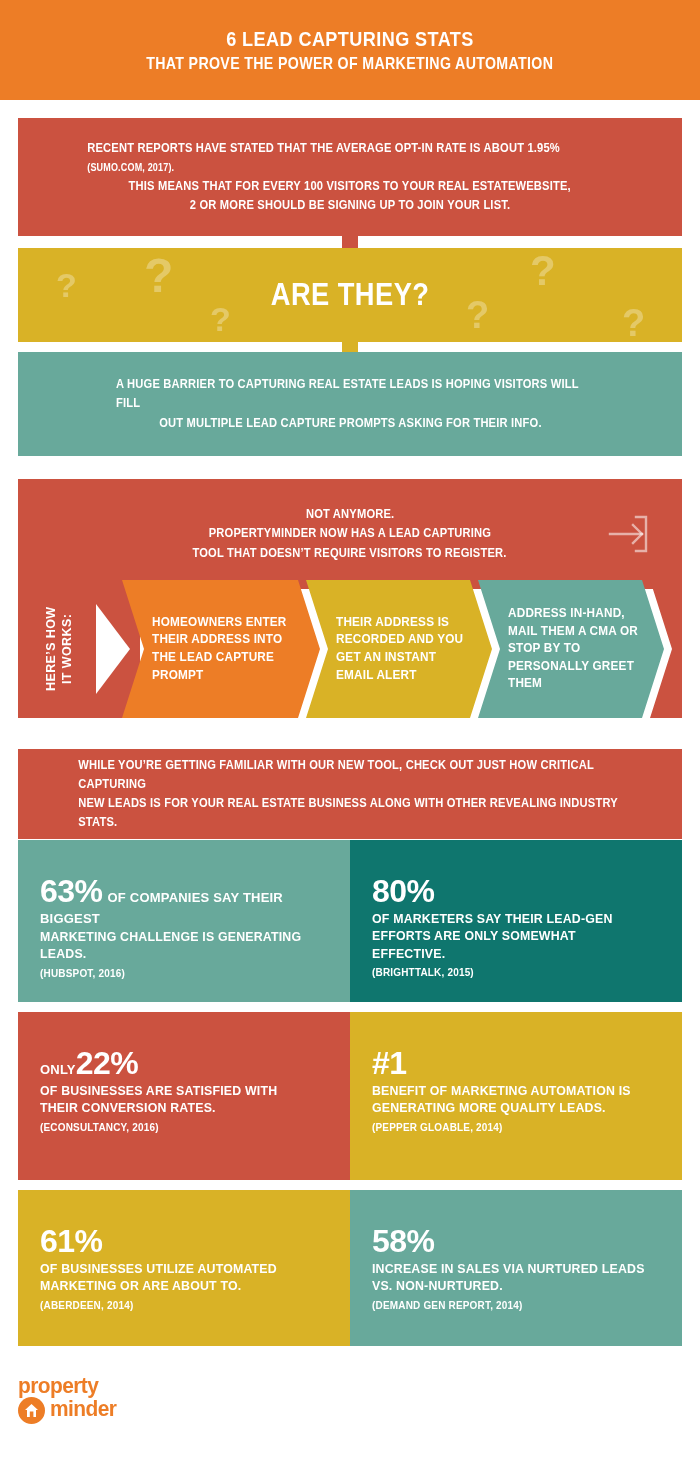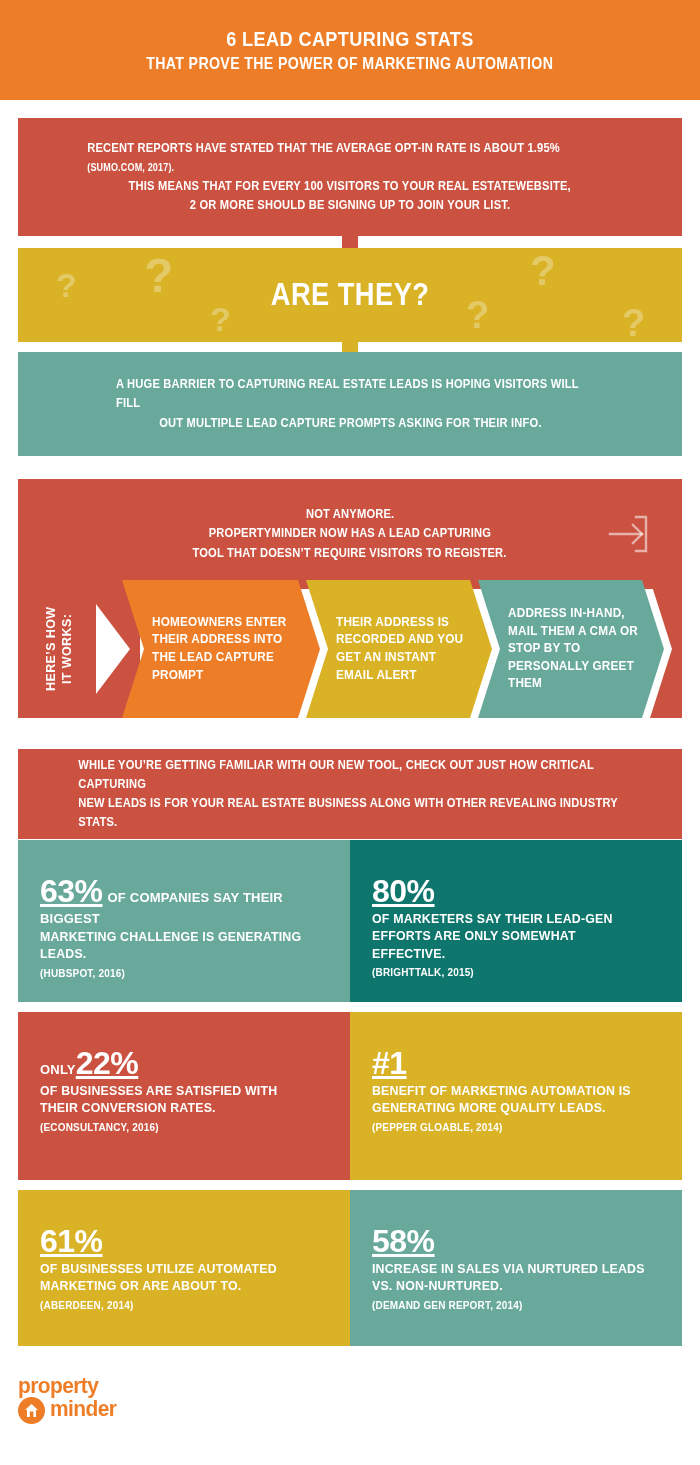--- a/index.html
+++ b/index.html
@@ -251,21 +251,20 @@
 
   .stat-line {
     margin: 0;
     color: #ffffff;
   }
   .stat-big {
     font-size: 32px;
     font-weight: bold;
     letter-spacing: -0.5px;
     line-height: 1.08;
-    text-decoration: underline;
   }
   .stat-pre {
     font-size: 13px;
     font-weight: bold;
     letter-spacing: 0.2px;
     text-transform: uppercase;
     vertical-align: baseline;
   }
   .stat-inline {
     font-size: 13px;

